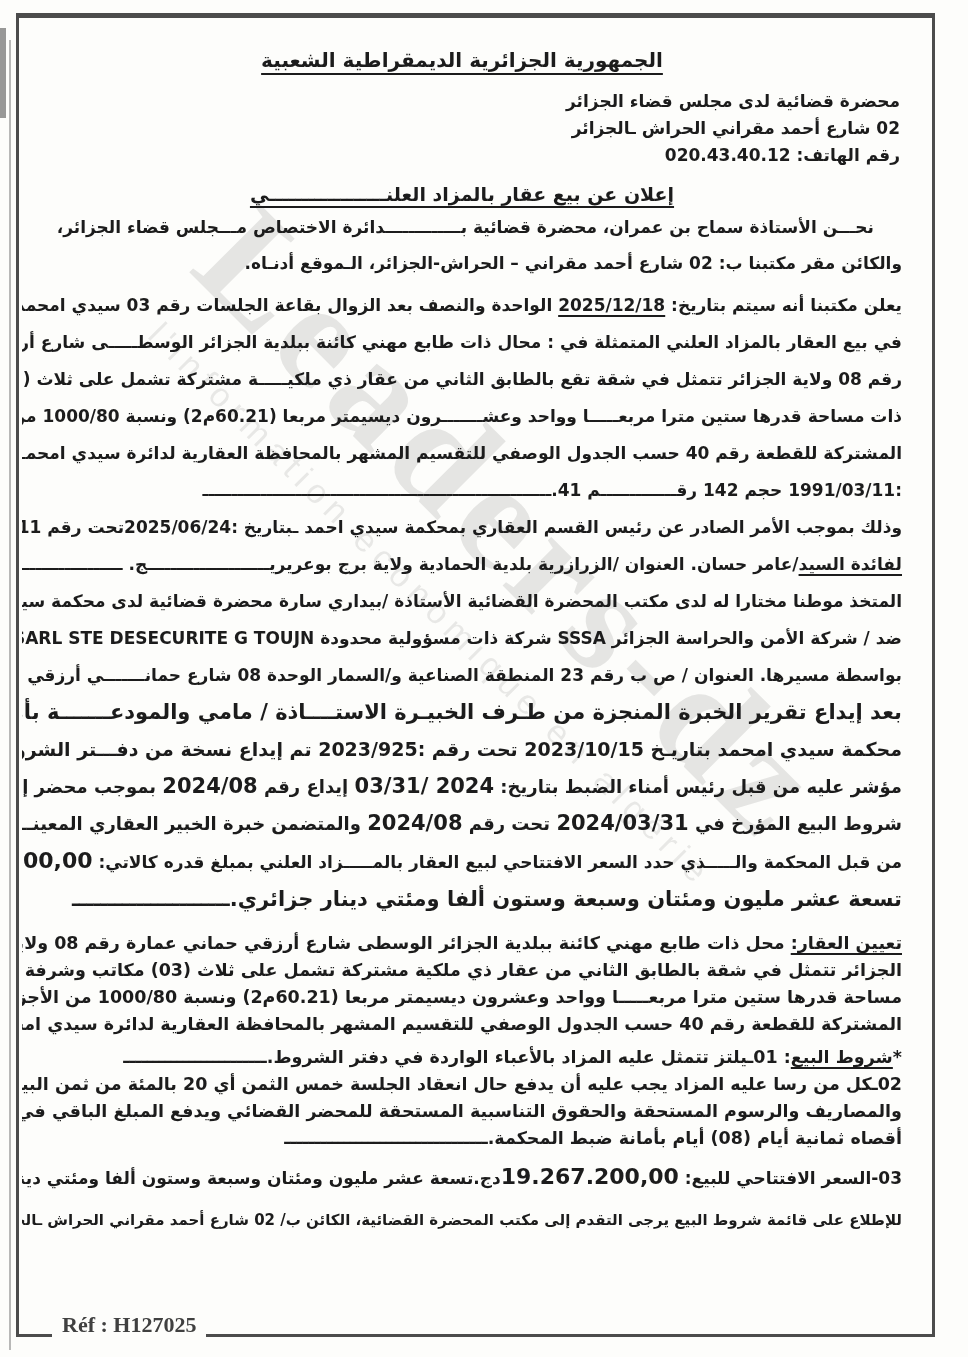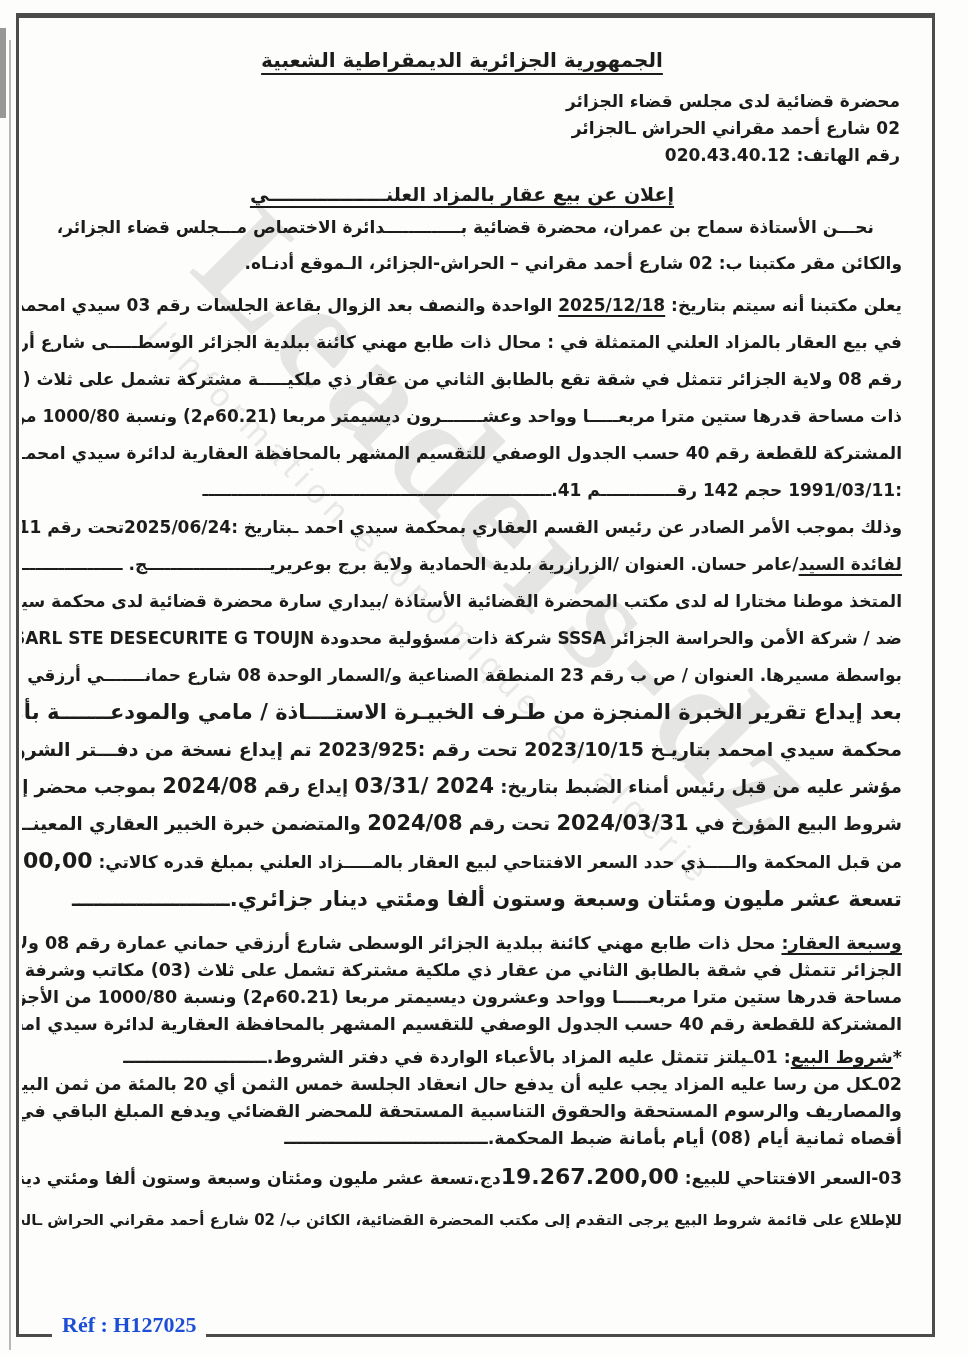--- a/index.html
+++ b/index.html
@@ -65,21 +65,21 @@
   .cond-gap{margin-top:6px;}
   .price3{font-size:17px;line-height:34px;margin-top:8px;}
   .footer-note{
     font-weight:bold;font-size:15px;line-height:26px;margin-top:12px;
     white-space:nowrap;overflow:hidden;text-align:right;
   }
   .ref-label{
     position:absolute;left:52px;top:1312px;z-index:2;
     background:#fdfdfb;padding:0 10px;
     font-family:"Liberation Serif", serif;font-weight:bold;font-size:22px;
-    direction:ltr;color:#1d4ed8;
+    direction:ltr;color:#404040;
   }
 </style>
 </head>
 <body>
 
 <div class="page">
 
   <div class="scan-mark"></div>
   <div class="scan-edge"></div>
 
@@ -126,21 +126,21 @@
     <div class="line lg">محكمة سيدي امحمد بتاريـخ 2023/10/15 تحت رقم :2023/925 تم إيداع نسخة من دفـــتر الشروط البيع</div>
 
     <div class="line md"><span>مؤشر عليه من قبل رئيس أمناء الضبط بتاريخ: </span><span class="dnum">2024 /03/31</span><span> إيداع رقم </span><span class="dnum">2024/08</span><span> بموجب محضر إيداع قائمة</span></div>
 
     <div class="line md"><span>شروط البيع المؤرخ في </span><span class="dnum">2024/03/31</span><span> تحت رقم </span><span class="dnum">2024/08</span><span> والمتضمن خبرة الخبير العقاري المعينـــــــــة</span></div>
 
     <div class="line"><span>من قبل المحكمة والـــــذي حدد السعر الافتتاحي لبيع العقار بالمـــــزاد العلني بمبلغ قدره كالاتي: </span><span class="amount">19.267.200,00</span></div>
 
     <div class="line xl">تسعة عشر مليون ومئتان وسبعة وستون ألفا ومئتي دينار جزائري.ــــــــــــــــــــــ</div>
 
-    <div class="tight desig-gap"><span class="u">وسبعة العقار:</span><span> محل ذات طابع مهني كائنة ببلدية الجزائر الوسطى شارع أرزقي حماني عمارة رقم 08 ولاية</span></div>
+    <div class="tight desig-gap"><span class="u">تعيين العقار:</span><span> محل ذات طابع مهني كائنة ببلدية الجزائر الوسطى شارع أرزقي حماني عمارة رقم 08 ولاية</span></div>
     <div class="tight">الجزائر تتمثل في شقة بالطابق الثاني من عقار ذي ملكية مشتركة تشمل على ثلاث (03) مكاتب وشرفة ذات</div>
     <div class="tight">مساحة قدرها ستين مترا مربعـــــا وواحد وعشرون ديسيمتر مربعا (60.21م2) ونسبة 1000/80  من الأجزاء</div>
     <div class="tight">المشتركة للقطعة رقم 40 حسب الجدول الوصفي للتقسيم المشهر بالمحافظة العقارية لدائرة سيدي امحمد في</div>
 
     <div class="tight cond-gap"><span>*</span><span class="u">شروط البيع</span><span>: 01ـيلتز تتمثل عليه المزاد بالأعباء الواردة في دفتر الشروط.ــــــــــــــــــــــــ</span></div>
     <div class="tight">02ـكل من رسا عليه المزاد يجب عليه أن يدفع حال انعقاد الجلسة خمس الثمن أي 20 بالمئة من ثمن البيــــــــع</div>
     <div class="tight">والمصاريف والرسوم المستحقة والحقوق التناسبية المستحقة للمحضر القضائي ويدفع المبلغ الباقي في أجل</div>
     <div class="tight">أقصاه ثمانية أيام (08) أيام بأمانة ضبط المحكمة.ــــــــــــــــــــــــــــــــــ</div>
 
     <div class="tight price3"><span>03-السعر الافتتاحي للبيع: </span><span class="amount">19.267.200,00</span><span>دج.تسعة عشر مليون ومئتان وسبعة وستون ألفا ومئتي دينار جزائري</span></div>

